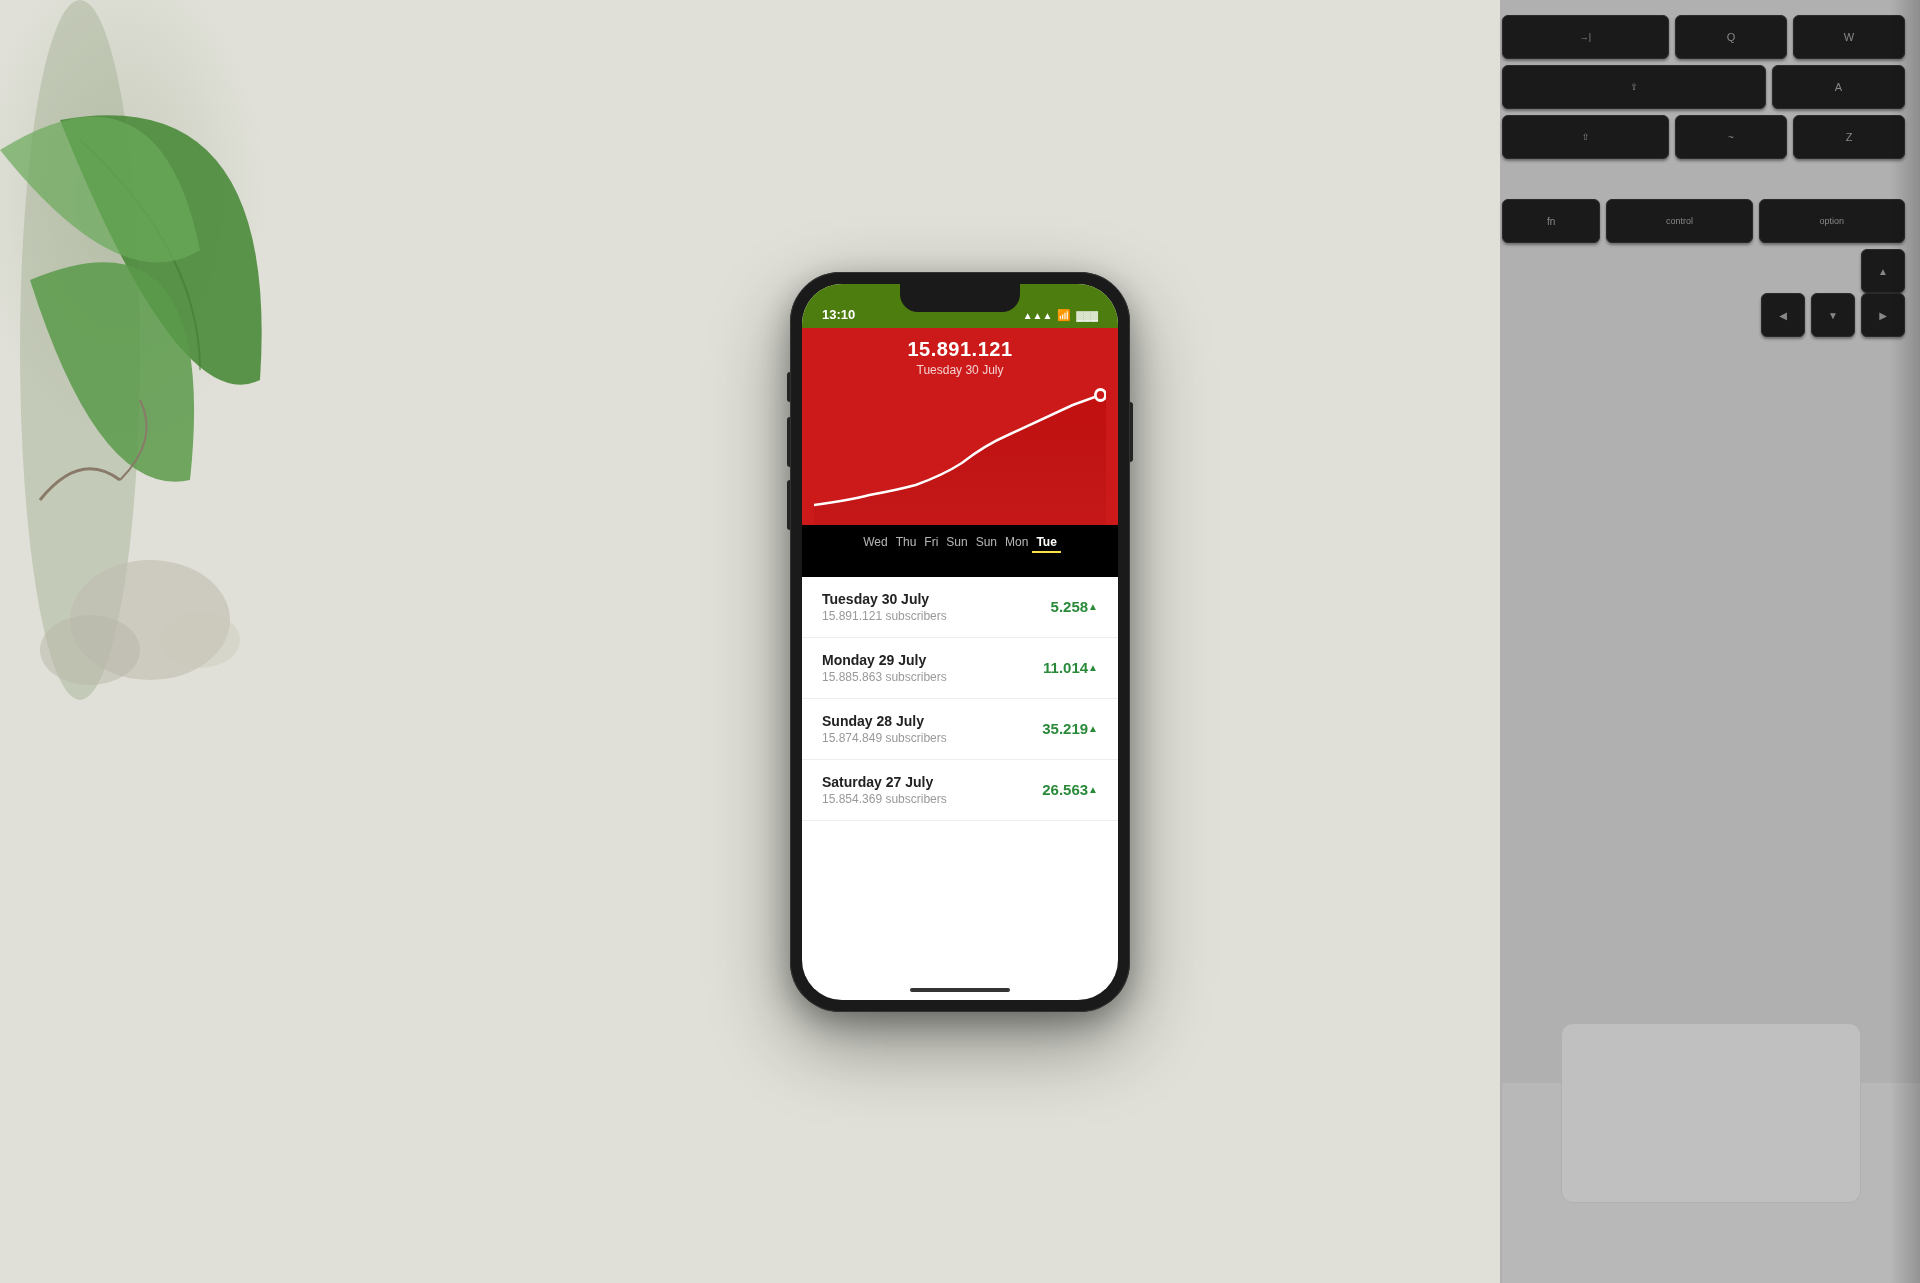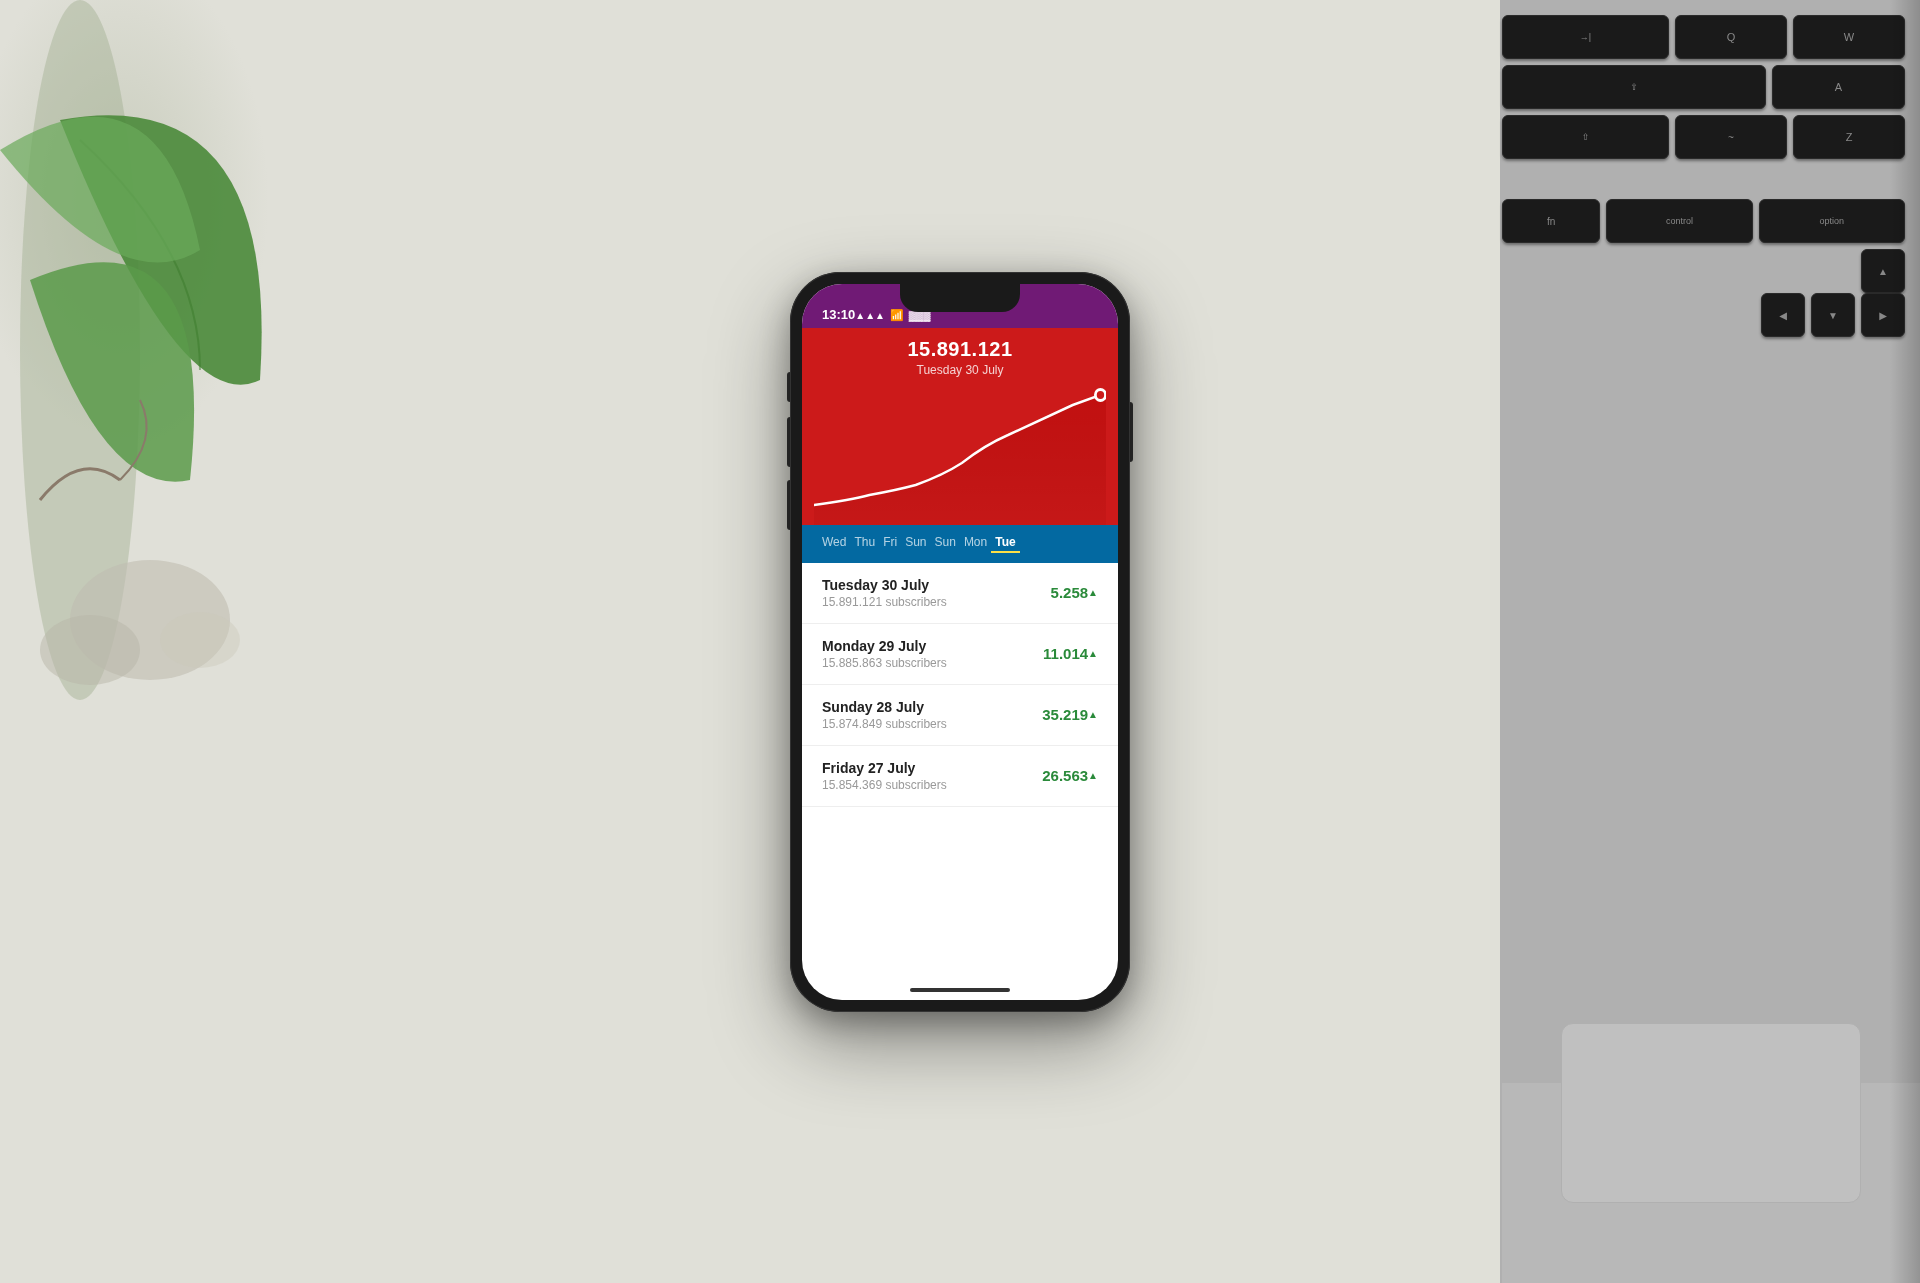--- a/index.html
+++ b/index.html
@@ -129,24 +129,24 @@
       width: 120px;
       height: 28px;
       background: #1a1a1a;
       border-radius: 0 0 18px 18px;
       z-index: 10;
     }
 
     
     .status-bar {
       height: 44px;
-      background: #701a75;
+      background: #4d7c0f;
       display: flex;
       align-items: flex-end;
-      justify-content: flex-start;
+      justify-content: space-between;
       padding: 0 20px 6px;
       position: relative;
       z-index: 5;
     }
 
     .status-time {
       color: white;
       font-size: 13px;
       font-weight: 600;
     }
@@ -215,24 +215,24 @@
       position: relative;
     }
 
     .chart-svg-container svg {
       width: 100%;
       height: 100%;
     }
 
     
     .day-tabs {
-      background: #0369a1;
-      display: flex;
-      justify-content: flex-start;
-      padding: 8px 16px 10px;
+      background: #000000;
+      display: flex;
+      justify-content: center;
+      padding: 8px 16px 24px;
     }
 
     .day-tab {
       color: rgba(255,255,255,0.7);
       font-size: 12px;
       padding: 2px 4px;
     }
 
     .day-tab.active {
       color: white;
@@ -515,21 +515,21 @@
               <div class="stats-item-subscribers">15.874.849 subscribers</div>
             </div>
             <div class="stats-item-right">
               <span class="stats-item-value">35.219</span>
               <span class="stats-item-arrow">▲</span>
             </div>
           </div>
 
           <div class="stats-item">
             <div class="stats-item-left">
-              <div class="stats-item-date">Friday 27 July</div>
+              <div class="stats-item-date">Saturday 27 July</div>
               <div class="stats-item-subscribers">15.854.369 subscribers</div>
             </div>
             <div class="stats-item-right">
               <span class="stats-item-value">26.563</span>
               <span class="stats-item-arrow">▲</span>
             </div>
           </div>
 
         </div>
       </div>

